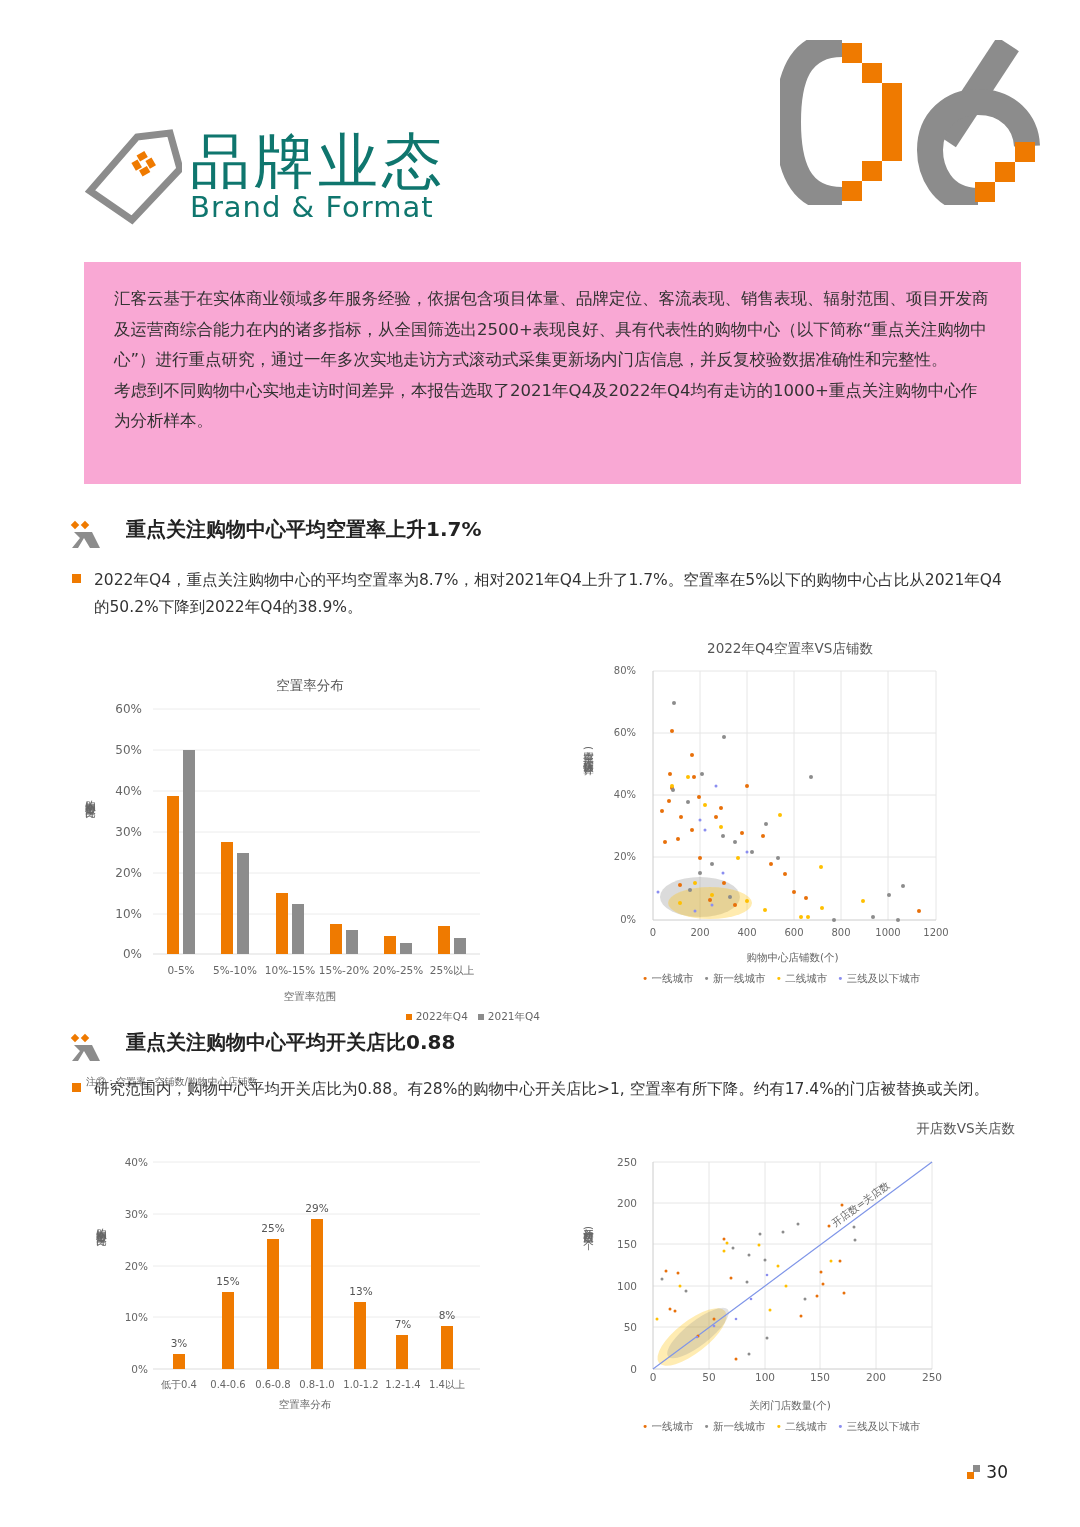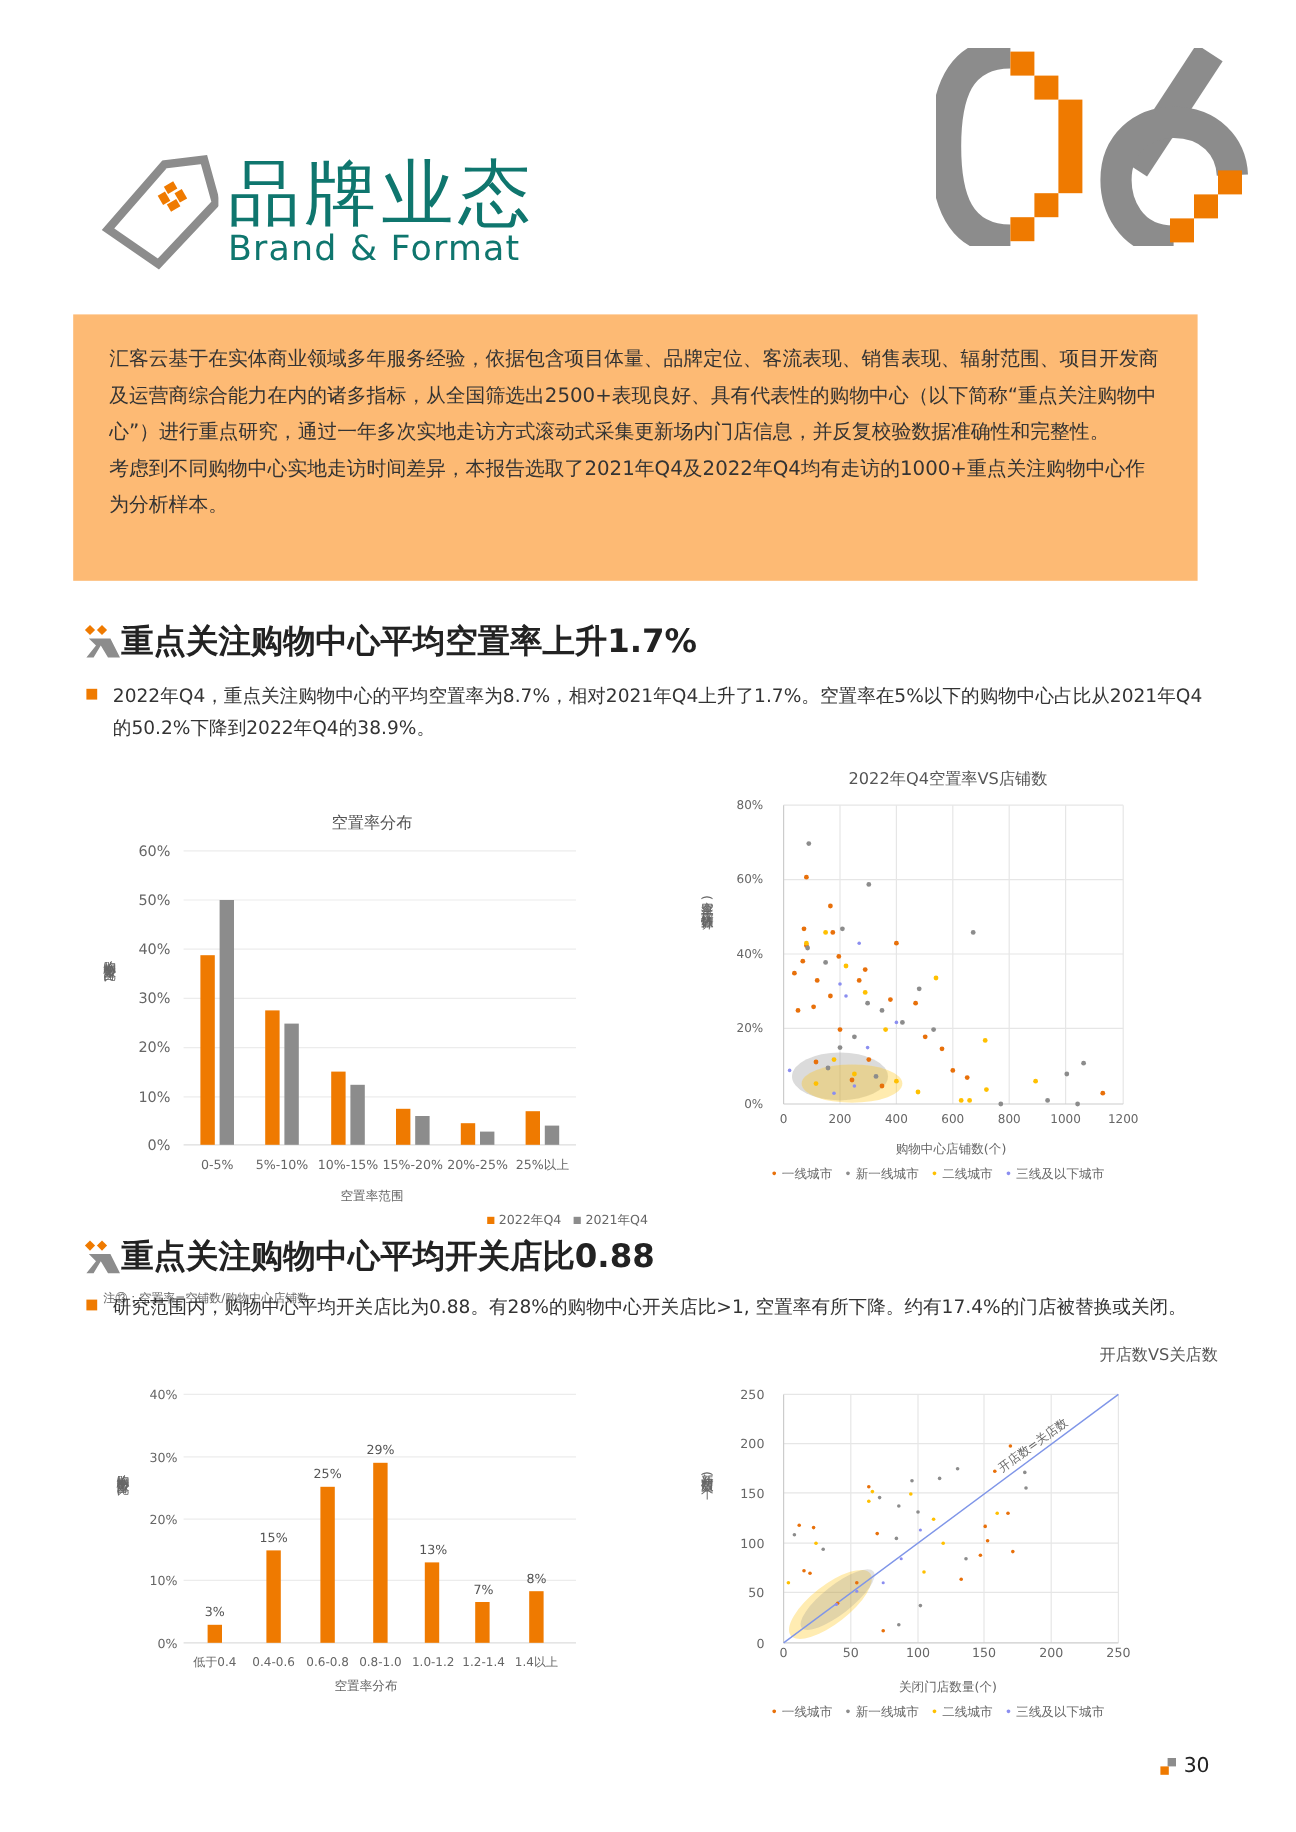--- a/index.html
+++ b/index.html
@@ -1,22 +1,22 @@
 <!DOCTYPE html>
 <html><head>
 <meta charset="utf-8">
 <style>
   * { box-sizing: border-box; margin: 0; padding: 0; }
   body { width: 1080px; height: 1527px; background: #ffffff; font-family: "DejaVu Sans", "Liberation Sans", sans-serif; color: #333; position: relative; overflow: hidden; }
   .abs { position: absolute; }
   .title-cn { left: 190px; top: 122px; font-size: 60px; color: #0f766e; letter-spacing: 4px; font-weight: 500; text-align: center; }
   .title-en { left: 190px; top: 190px; font-size: 29px; color: #0f766e; letter-spacing: 1px; }
-  .intro { left: 61px; top: 262px; width: 937px; height: 222px; background: #fdba74; padding: 22px 30px 0 30px; font-size: 16.5px; line-height: 30.5px; color: #333; }
+  .intro { left: 84px; top: 262px; width: 937px; height: 222px; background: #f9a8d4; padding: 22px 30px 0 30px; font-size: 16.5px; line-height: 30.5px; color: #333; }
   .intro p { margin: 0; }
-  .section-title { font-size: 27px; color: #222; font-weight: 600; left: 101px; }
+  .section-title { font-size: 20px; color: #222; font-weight: 600; left: 126px; }
   .sec-icon { left: 70px; width: 34px; height: 30px; }
   .bullet { left: 72px; width: 940px; font-size: 15.5px; line-height: 27px; color: #333; padding-left: 22px; }
   .bullet::before { content: ""; position: absolute; left: 0; top: 7px; width: 9px; height: 9px; background: #ef7a00; }
   .chart-title { font-size: 13.5px; color: #555; text-align: center; }
   .small { font-size: 10.5px; color: #666; }
   .vlabel { writing-mode: vertical-rl; font-size: 10.5px; color: #666; letter-spacing: 1px; }
   .legend-dot { display: inline-block; width: 6px; height: 6px; margin-right: 4px; vertical-align: middle; }
   .page-num { right: 72px; top: 1462px; font-size: 17px; color: #222; }
 </style>
 </head>

